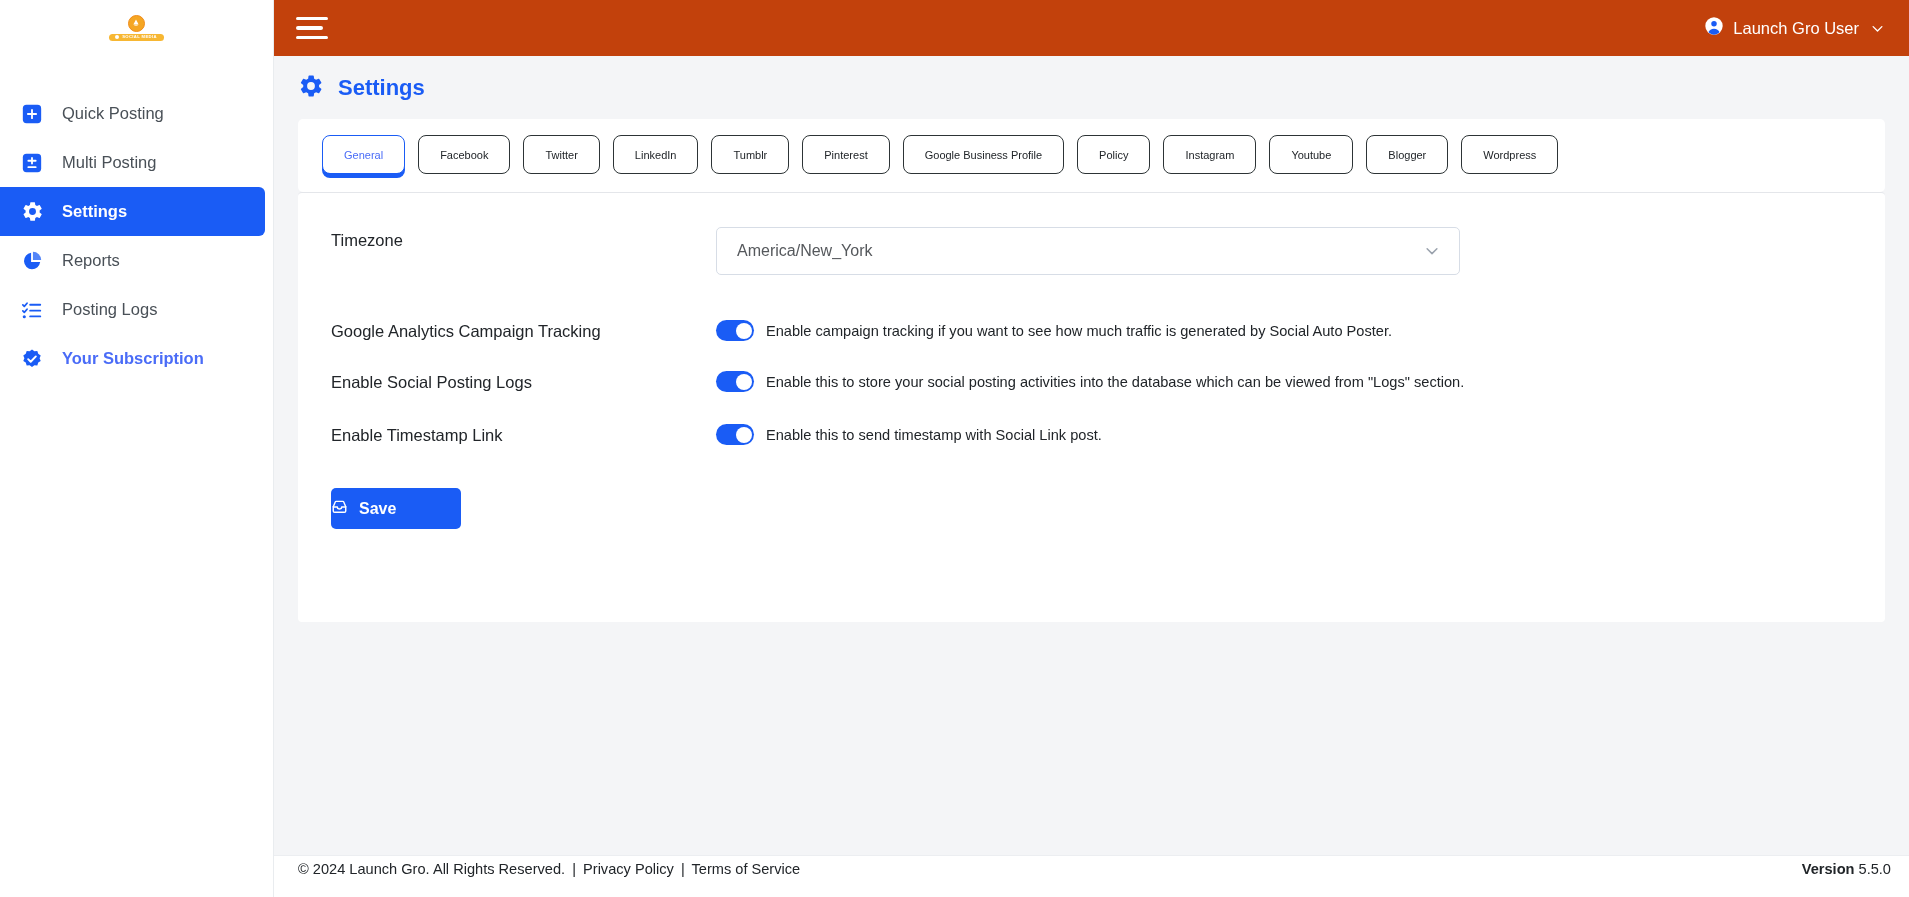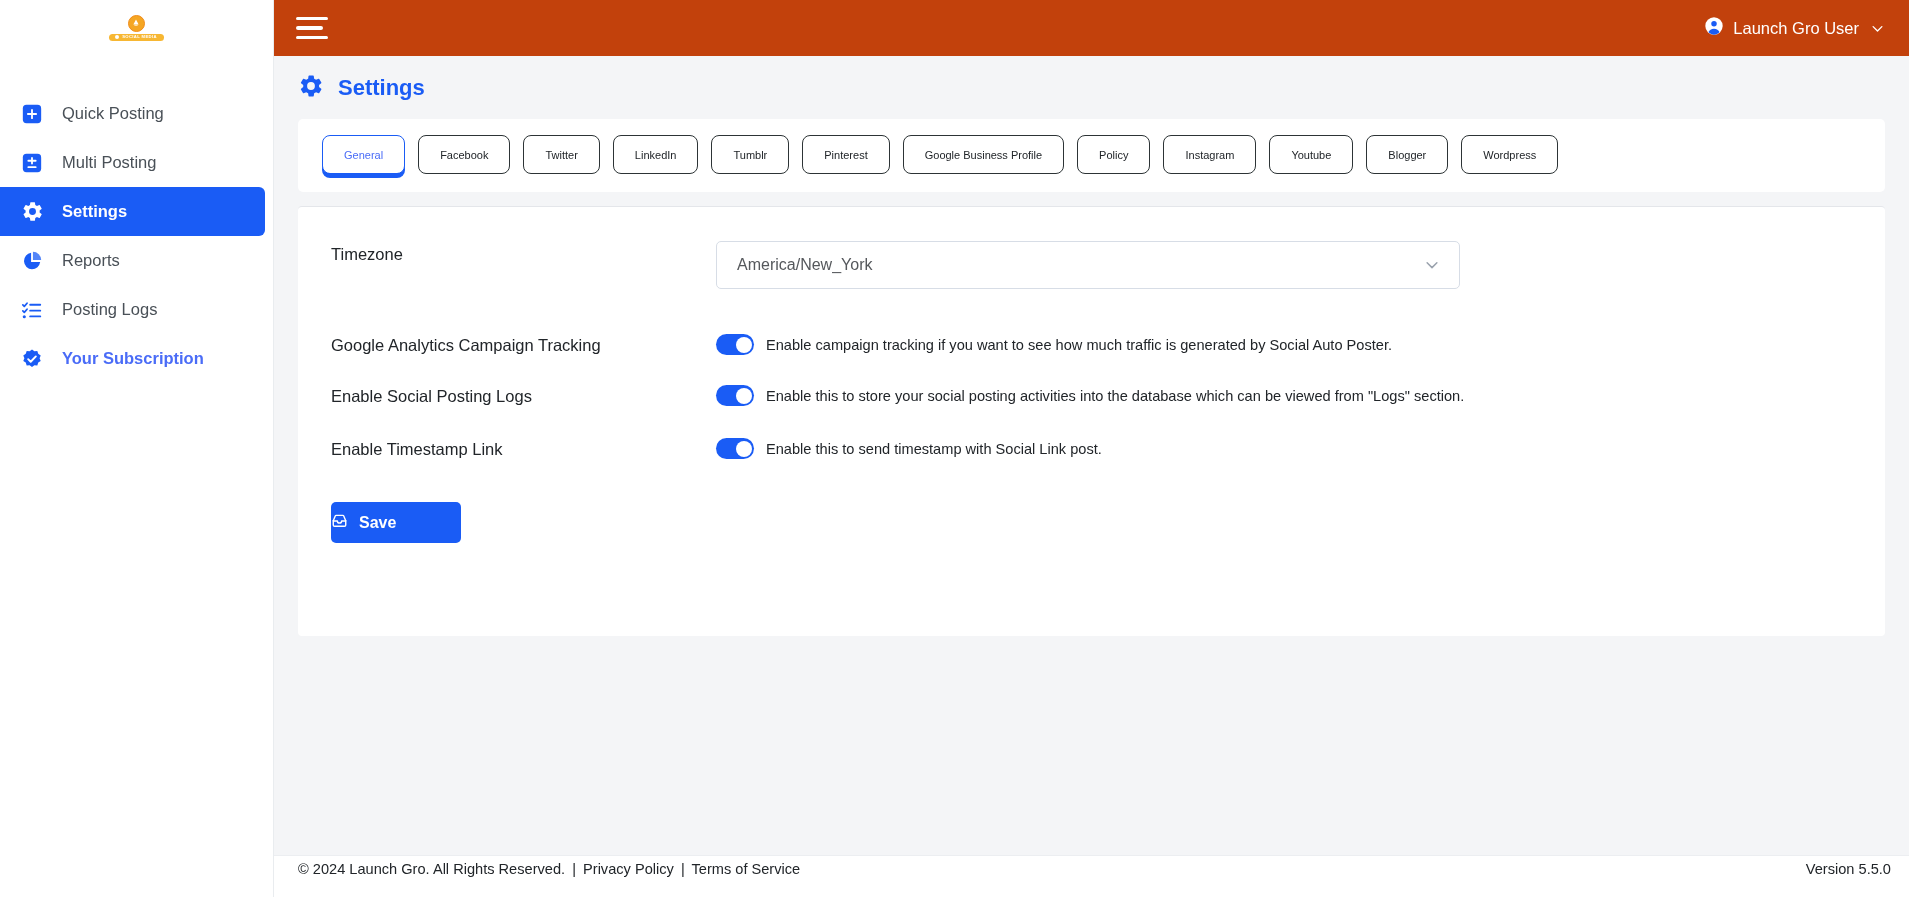--- a/index.html
+++ b/index.html
@@ -192,21 +192,20 @@
   .tab.active::after {
     content: "";
     position: absolute;
     left: 2px; right: 2px; bottom: -4px;
     height: 4px;
     background: #1a5cf5;
     border-radius: 0 0 4px 4px;
   }
 
   .panel {
-    margin-top: 14px;
     background: #ffffff;
     border-radius: 4px;
     border-top: 1px solid #e4e6ea;
     padding: 34px 0 40px 0;
     min-height: 430px;
   }
   .form-row {
     display: flex;
     align-items: flex-start;
     padding: 0 0 0 33px;
@@ -283,21 +282,21 @@
     border-top: 1px solid #eceef1;
     display: flex;
     align-items: center;
     justify-content: space-between;
     padding: 0 18px 16px 24px;
     font-size: 14.6px;
     color: #212529;
   }
   .footer a { color: #212529; text-decoration: none; cursor: pointer; }
   .footer .sep { color: #212529; margin: 0 3px; }
-  .version b { font-weight: normal; margin-top: 12px; }
+  .version b { font-weight: bold; margin-top: 12px; }
 </style>
 </head>
 <body>
 
 <div class="app">
 
   <aside class="sidebar">
 
     <div class="logo-wrap">
       <div class="logo">

